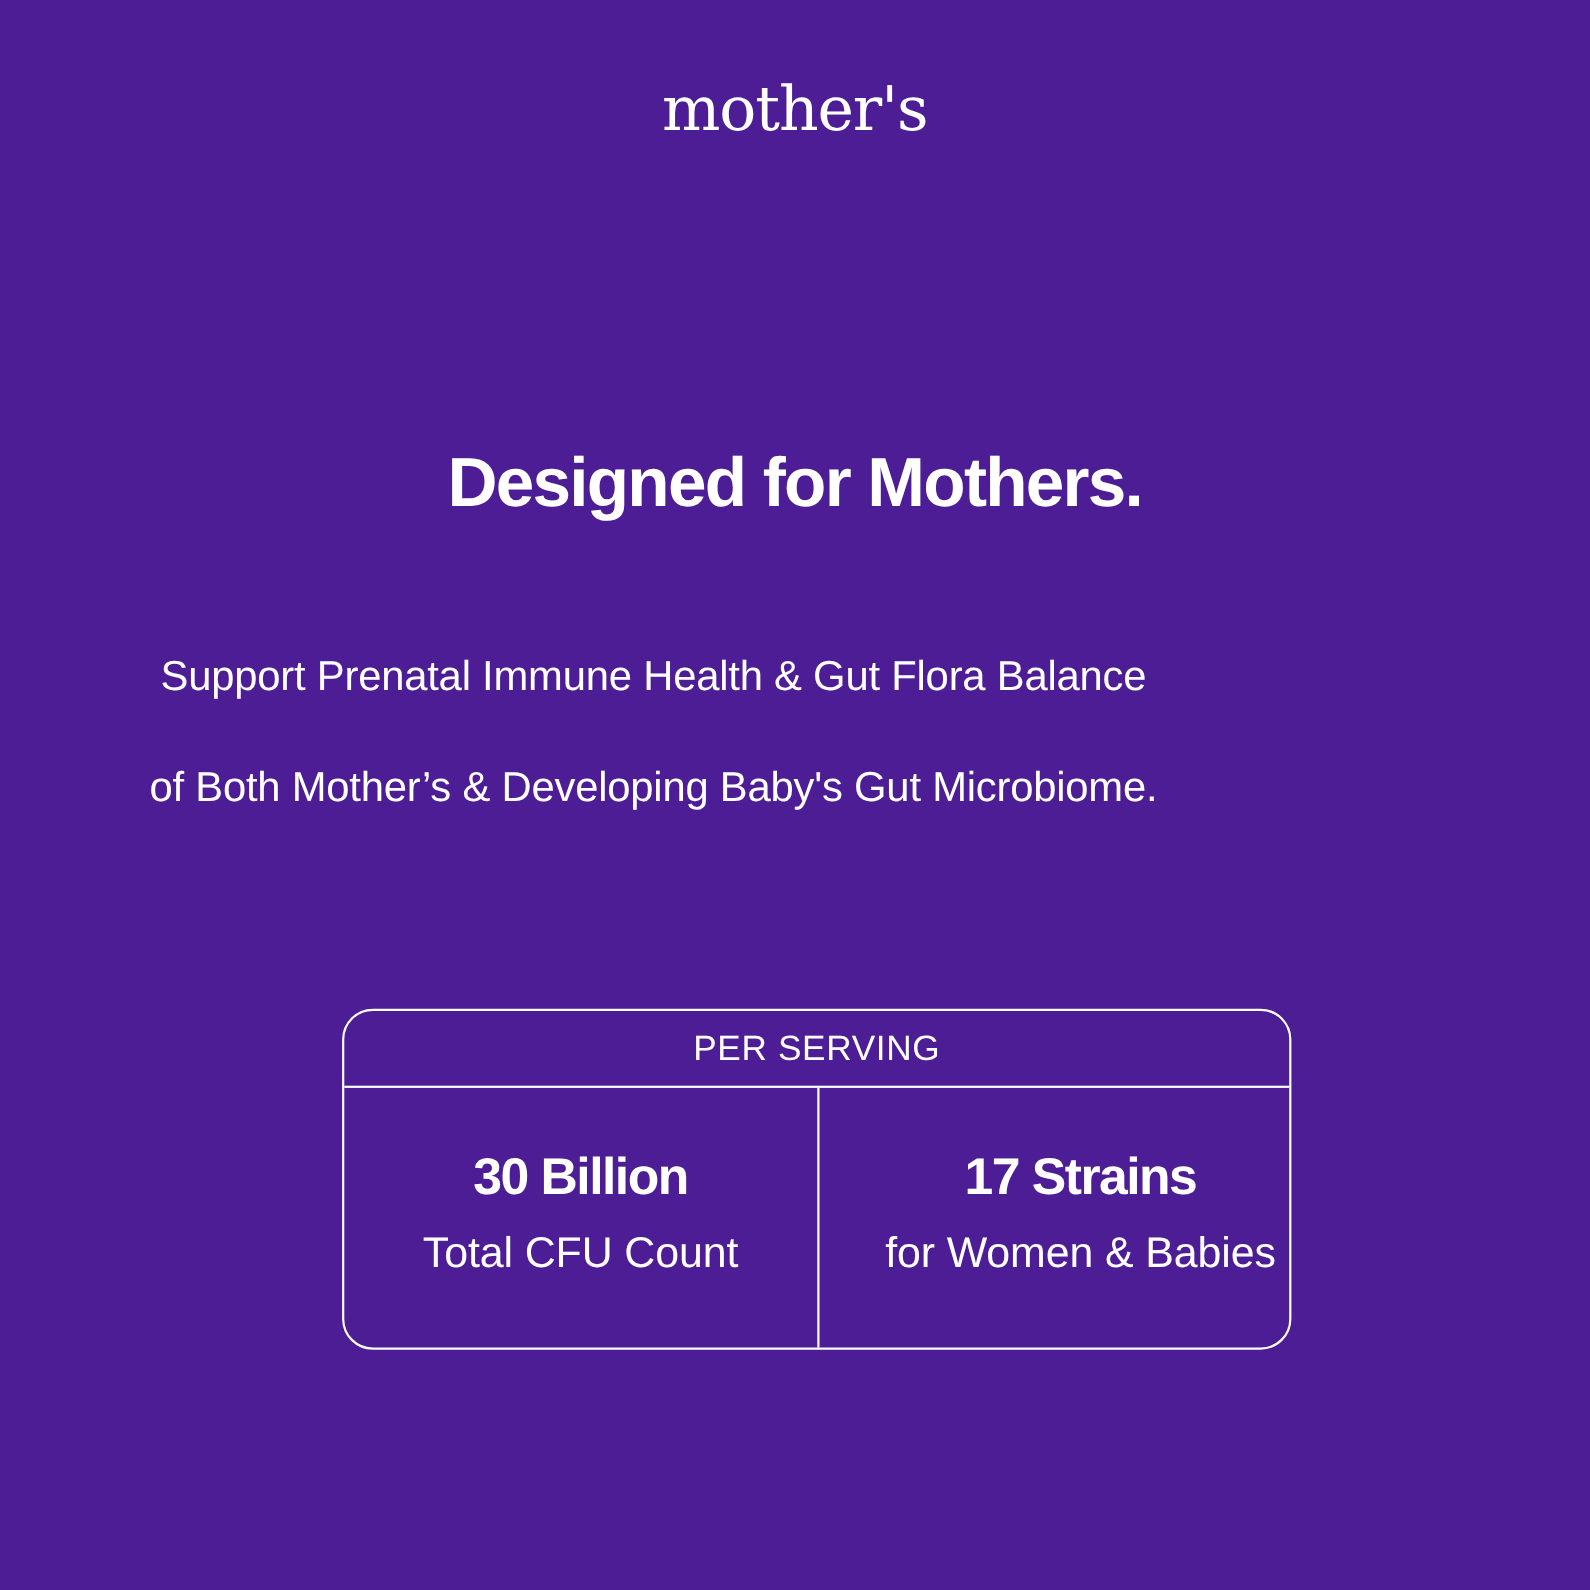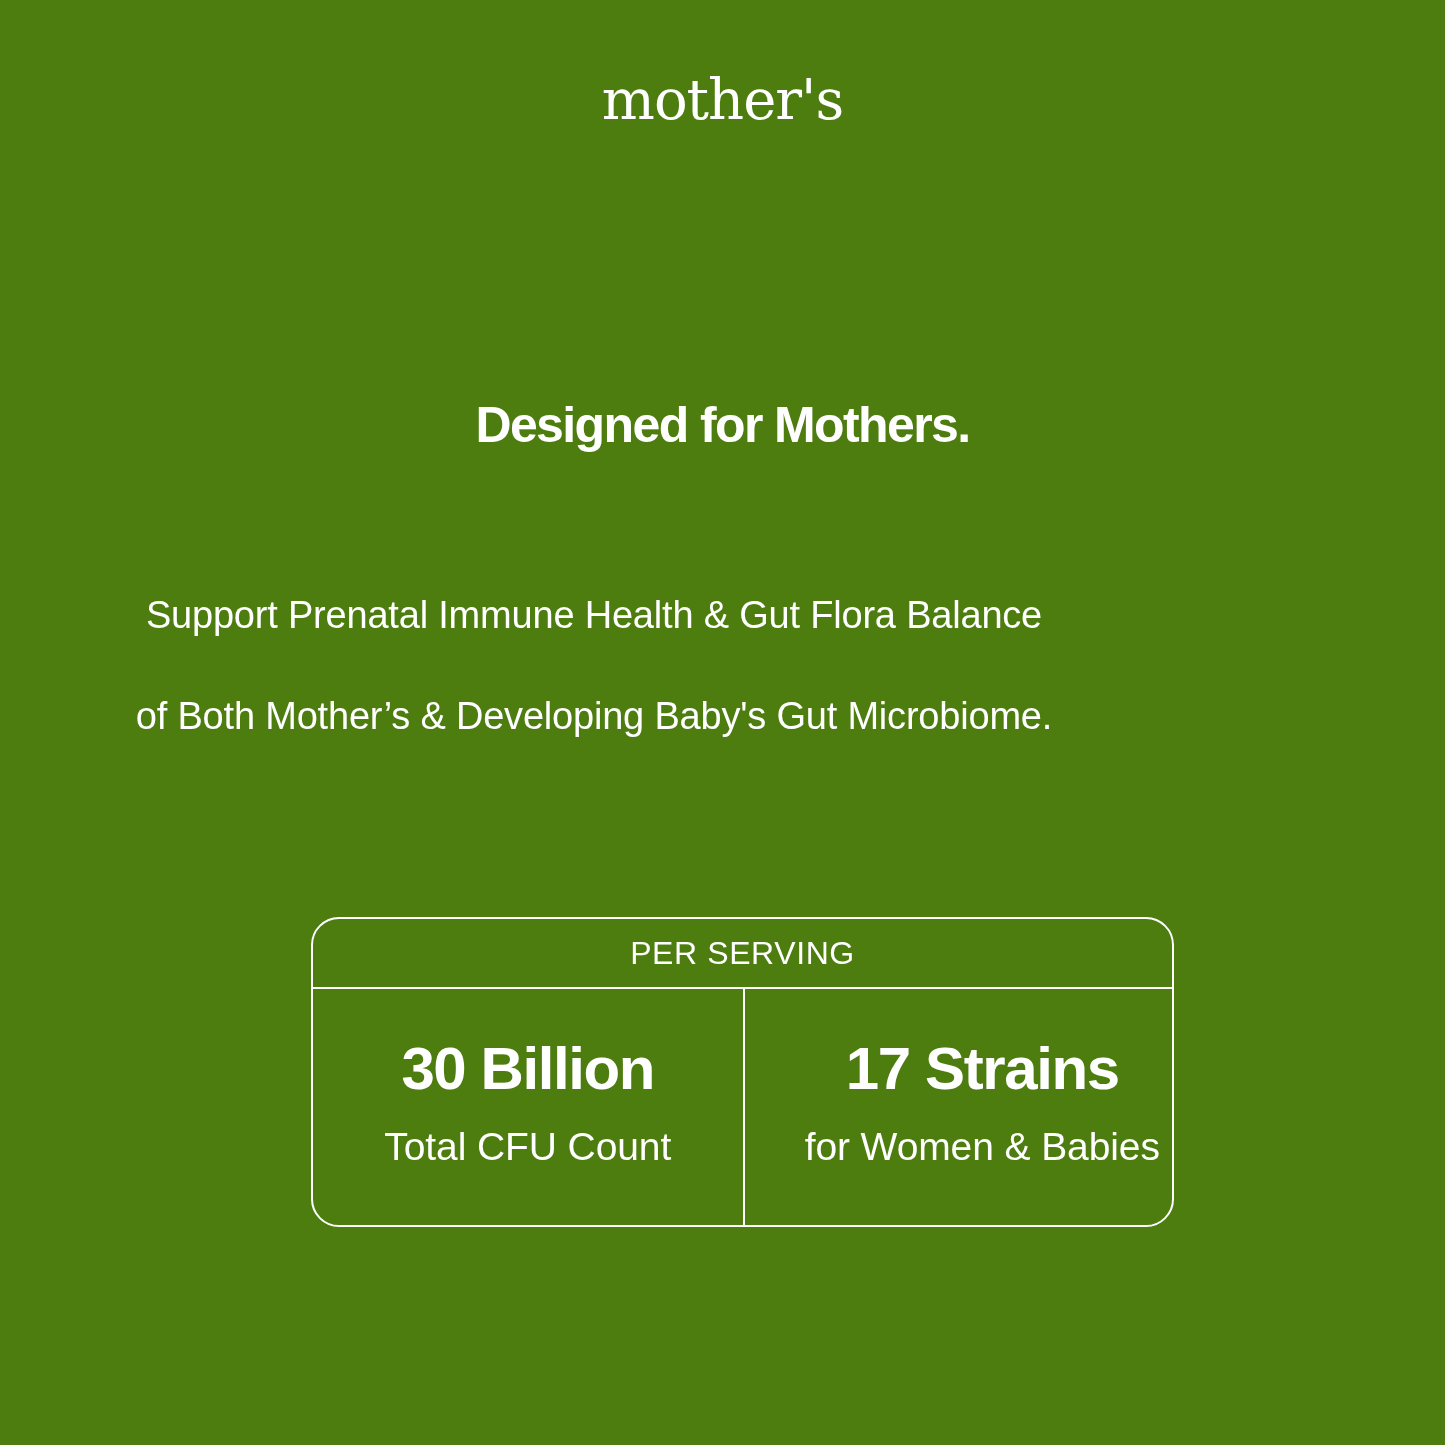--- a/index.html
+++ b/index.html
@@ -11,21 +11,21 @@
     height: 1445px;
     overflow: hidden;
     background: #8B8AE6;
     font-family: "Liberation Sans", sans-serif;
     -webkit-font-smoothing: antialiased;
   }
   .page {
     position: relative;
     width: 1445px;
     height: 1445px;
-    background: #4d7c0f;
+    background: #4c1d95;
     box-sizing: border-box;
   }
 
   
   .brand {
     position: absolute;
     top: 72px;
     left: 0;
     width: 1445px;
     text-align: center;
@@ -61,21 +61,21 @@
   
   .headline {
     position: absolute;
     top: 366px;
     left: 0;
     width: 1445px;
     text-align: center;
     color: #FFFFFF;
     font-family: "Liberation Sans", sans-serif;
     font-weight: 700;
-    font-size: 50px;
+    font-size: 63px;
     letter-spacing: -1.6px;
     line-height: 1;
     white-space: nowrap;
   }
 
   
   .subhead {
     position: absolute;
     top: 565px;
     left: 0;
@@ -138,21 +138,21 @@
     padding-bottom: 10px;
   }
   .serving-cell + .serving-cell {
     border-left: 2px solid #FFFFFF;
     padding-left: 48px;
   }
   .serving-value {
     color: #FFFFFF;
     font-family: "Liberation Sans", sans-serif;
     font-weight: 700;
-    font-size: 60px;
+    font-size: 47px;
     letter-spacing: -1.4px;
     line-height: 1;
     margin-bottom: 28px;
     white-space: nowrap;
   }
   .serving-caption {
     color: #FFFFFF;
     font-family: "Liberation Sans", sans-serif;
     font-weight: 400;
     font-size: 39px;

